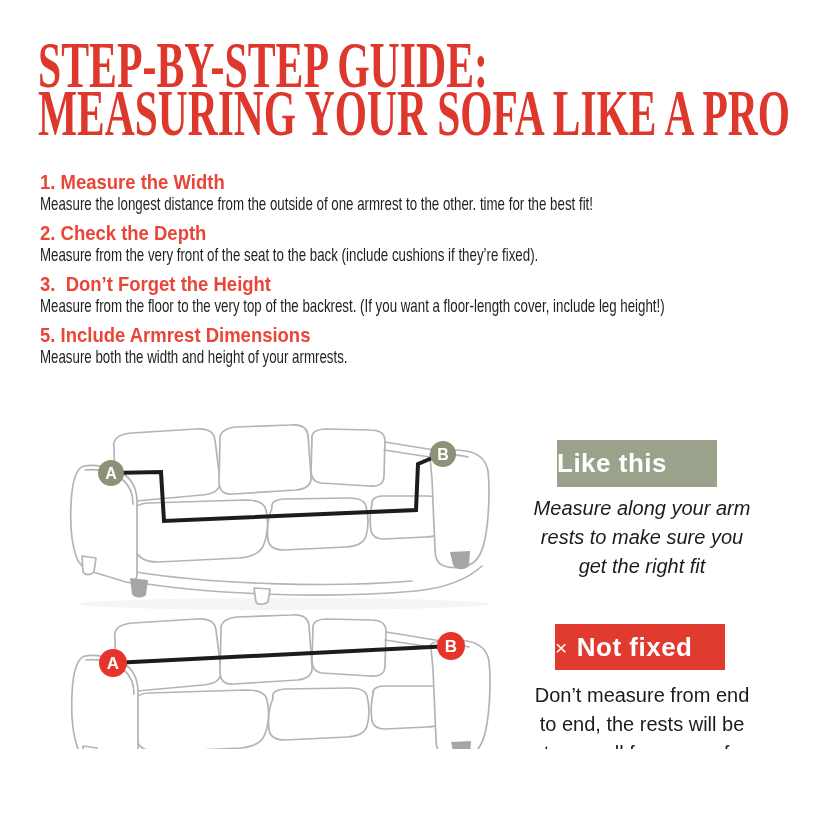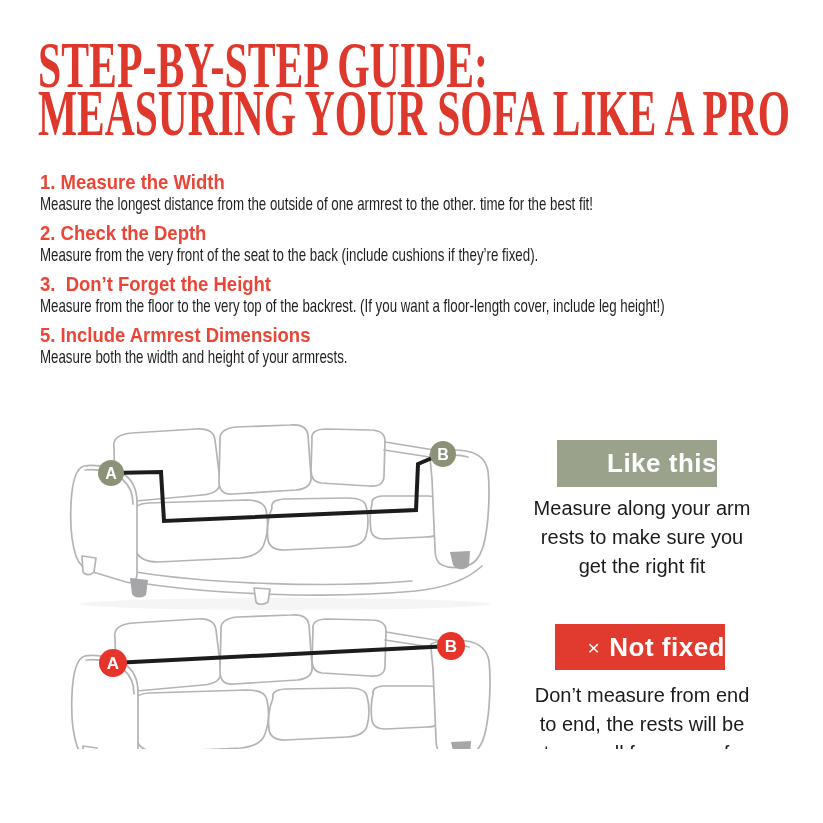--- a/index.html
+++ b/index.html
@@ -13,27 +13,27 @@
           white-space:pre;transform:scaleX(0.88);transform-origin:0 0;color:#ea4638;}
   .step-b{font-size:19px;line-height:19px;margin:0 0 8px 0;white-space:nowrap;
           transform:scaleX(0.70);transform-origin:0 0;color:#1f1f1f;}
 
   .sofa-svg{position:absolute;}
   .sofa-top{left:30px;top:424px;}
   .sofa-bottom{left:30px;top:606px;}
   .sofa-art path, .sofa-art line{vector-effect:none;}
 
   .pill{position:absolute;color:#fff;font-weight:bold;font-size:26px;text-align:center;
-        display:flex;align-items:center;justify-content:flex-end;letter-spacing:0.5px;}
+        display:flex;align-items:center;justify-content:flex-start;letter-spacing:0.5px;}
   .pill-like{left:557px;top:440px;width:160px;height:47px;background:#9aa28b;}
   .pill-not{left:555px;top:624px;width:170px;height:46px;background:#e13a2e;}
   .x-icon{font-weight:400;font-size:21px;margin-right:9px;position:relative;top:1px;}
 
   .caption{position:absolute;text-align:center;color:#1b1b1b;font-size:20px;line-height:29px;}
-  .cap-like{left:527px;top:494px;width:230px;}
+  .cap-like{left:527px;top:494px;width:230px;font-style:italic;}
   .cap-not{left:528px;top:681px;width:228px;}
 
   .badge-letter{font-family:"Liberation Sans", sans-serif;font-weight:bold;fill:#ffffff;
                 text-anchor:middle;}
 </style>
 </head>
 <body>
 
 <div class="page">
 

